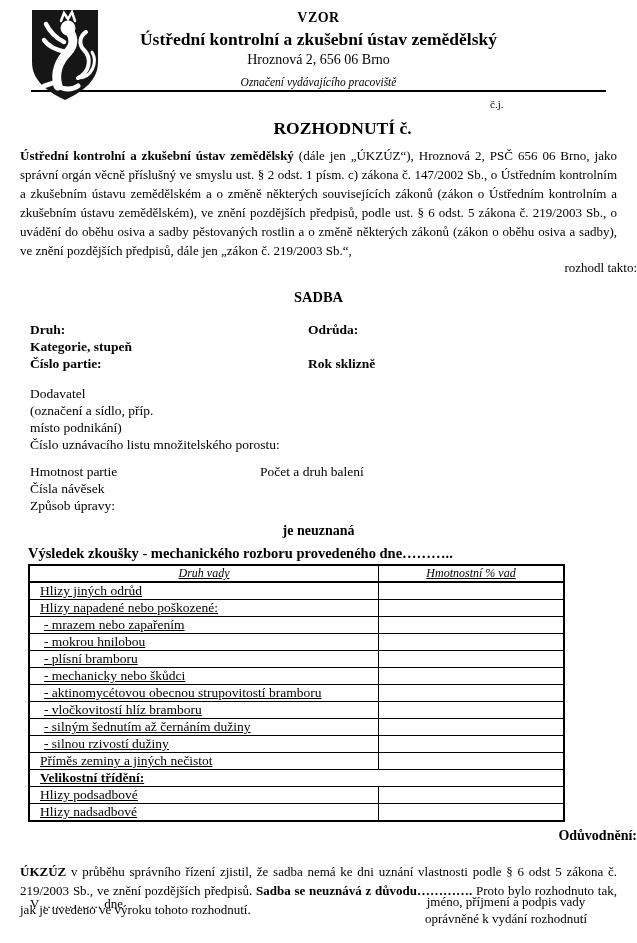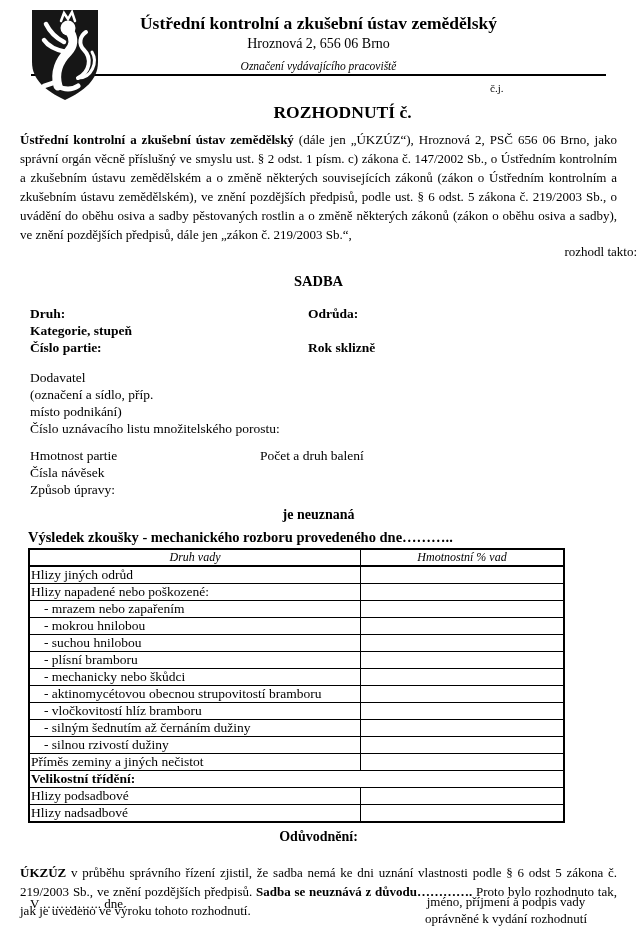--- a/index.html
+++ b/index.html
@@ -31,26 +31,26 @@
   .frow .w2{display:inline-block;width:230px;}
   .bold{font-weight:bold;}
   .supplier{margin-top:13px;}
   .weights{margin-top:10px;}
 
   .verdict{font-weight:bold;font-size:14px;text-align:center;margin-top:9px;}
   .results-heading{font-weight:bold;font-size:14.5px;margin:6px 0 2px 28px;}
 
   table.results{border-collapse:collapse;margin-left:28px;width:537px;table-layout:fixed;}
   table.results{border:2px solid #000;}
-  table.results td{border:1px solid #000;font-size:13.5px;padding:0 1px;height:15.2px;overflow:hidden;white-space:nowrap;}
+  table.results td{border:1px solid #000;font-size:13.5px;padding:0 10px;height:15.2px;overflow:hidden;white-space:nowrap;text-decoration:underline;}
   table.results td.c1{width:328px;}
   table.results tr.head td{font-style:italic;font-size:12px;text-align:center;border-bottom:2px solid #000;height:14px;}
   table.results td.indent{padding-left:14px;}
 
-  .sec-heading{font-weight:bold;font-size:14px;text-align:center;margin-top:6px;}
+  .sec-heading{font-weight:bold;font-size:14px;text-align:right;margin-top:6px;}
 
   .footer-left{position:absolute;left:30px;top:896px;font-size:13px;}
   .footer-right{position:absolute;left:400px;top:893px;width:212px;text-align:center;font-size:13px;line-height:17px;}
 </style>
 </head>
 <body>
 
 <div class="page">
 
   <div class="header">
@@ -61,20 +61,21 @@
         <path d="M50 70 C64 70 70 54 64 44" stroke-width="3"></path>
         <path d="M30 78 C26 64 32 52 40 44 C46 38 46 30 42 24" stroke-width="9"></path>
         <path d="M36 34 C28 30 22 24 18 16" stroke-width="4.5"></path>
         <path d="M38 44 C28 42 20 38 16 32" stroke-width="4.5"></path>
         <path d="M30 78 C36 82 44 82 50 78" stroke-width="5"></path>
         <path d="M28 74 L16 78" stroke-width="4.5"></path>
         <path d="M33 13 L36 5 L40 11 L44 4 L47 13" stroke-width="2.5"></path>
       </g>
       <circle cx="40" cy="20" r="7.5" fill="#fff"></circle>
     </svg>
+    <div class="vzor">VZOR</div>
     <div class="orgname">Ústřední kontrolní a zkušební ústav zemědělský</div>
     <div class="orgaddr">Hroznová 2, 656 06 Brno</div>
     <div class="note">Označení vydávajícího pracoviště</div>
     <hr class="rule">
   </div>
 
   <div class="cj">č.j.</div>
 
   <div class="title">ROZHODNUTÍ č.</div>
 
@@ -122,24 +123,20 @@
         </tr>
     <tr>
           <td class="c1 indent">- mrazem nebo zapařením</td>
           <td></td>
         </tr>
     <tr>
           <td class="c1 indent">- mokrou hnilobou</td>
           <td></td>
         </tr>
     <tr>
-          <td class="c1 indent">- suchou hnilobou</td>
-          <td></td>
-        </tr>
-    <tr>
           <td class="c1 indent">- plísní bramboru</td>
           <td></td>
         </tr>
     <tr>
           <td class="c1 indent">- mechanicky nebo škůdci</td>
           <td></td>
         </tr>
     <tr>
           <td class="c1 indent">- aktinomycétovou obecnou strupovitostí bramboru</td>
           <td></td>

